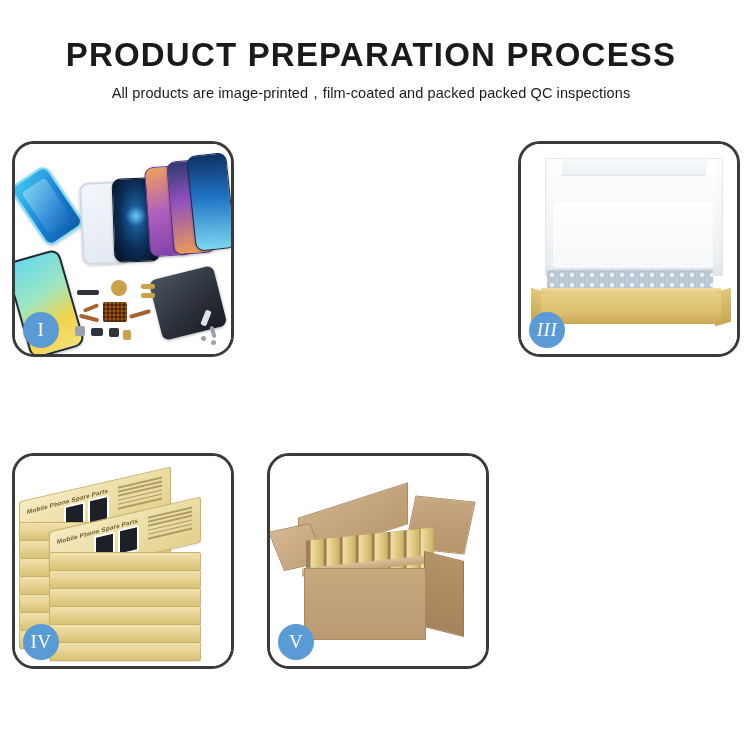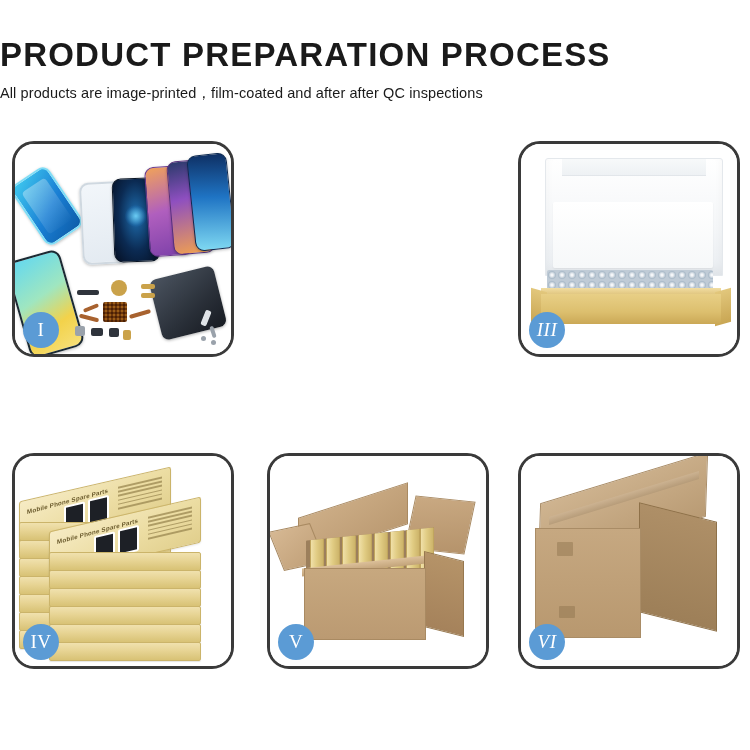--- a/index.html
+++ b/index.html
@@ -13,21 +13,21 @@
     position: relative;
     overflow: hidden;
     font-family: "Liberation Sans", sans-serif;
   }
 
   
   .header {
     position: absolute;
     top: 0; left: 0;
     width: 742px;
-    text-align: left;
+    text-align: center;
   }
   .title {
     margin: 0;
     padding-top: 38px;
     font-family: "Liberation Sans", sans-serif;
     font-size: 33px;
     font-weight: 700;
     letter-spacing: 1.2px;
     color: #1a1a1a;
     line-height: 1.05;
@@ -416,21 +416,21 @@
     background: linear-gradient(120deg, rgba(255,255,255,.75), rgba(255,255,255,.1));
     transform: skewY(-16deg);
     border-radius: 2px;
   }
 </style>
 </head>
 <body>
 
 <div class="header">
   <h1 class="title">PRODUCT PREPARATION PROCESS</h1>
-  <p class="subtitle">All products are image-printed，film-coated and after after QC inspections</p>
+  <p class="subtitle">All products are image-printed，film-coated and packed packed QC inspections</p>
 </div>
 
 <div class="grid">
 
   <div class="panel p-c0 p-r0">
     <div class="stage">
       <div class="ph-scr scr-a"></div>
       <div class="ph-scr scr-b"></div>
       <div class="ph-scr scr-c"></div>
       <div class="ph-scr scr-d"></div>
@@ -539,26 +539,14 @@
         <div class="c5-item" style="left:100px;"></div>
         <div class="c5-item" style="left:114px;"></div>
       </div>
       <div class="c5-rim"></div>
       <div class="c5-right"></div>
       <div class="c5-body"></div>
     </div>
     <div class="badge badge-pos">V</div>
   </div>
 
-  <div class="panel p-c2 p-r1">
-    <div class="stage">
-      <div class="c6-sheen"></div>
-      <div class="c6-top"></div>
-      <div class="c6-tape"></div>
-      <div class="c6-side"></div>
-      <div class="c6-front"></div>
-      <div class="c6-tab" style="left:36px;top:86px;width:16px;height:14px;"></div>
-      <div class="c6-tab" style="left:38px;top:150px;width:16px;height:12px;"></div>
-    </div>
-    <div class="badge badge-pos">VI</div>
-  </div>
 
 </div>
 
 </body></html>

